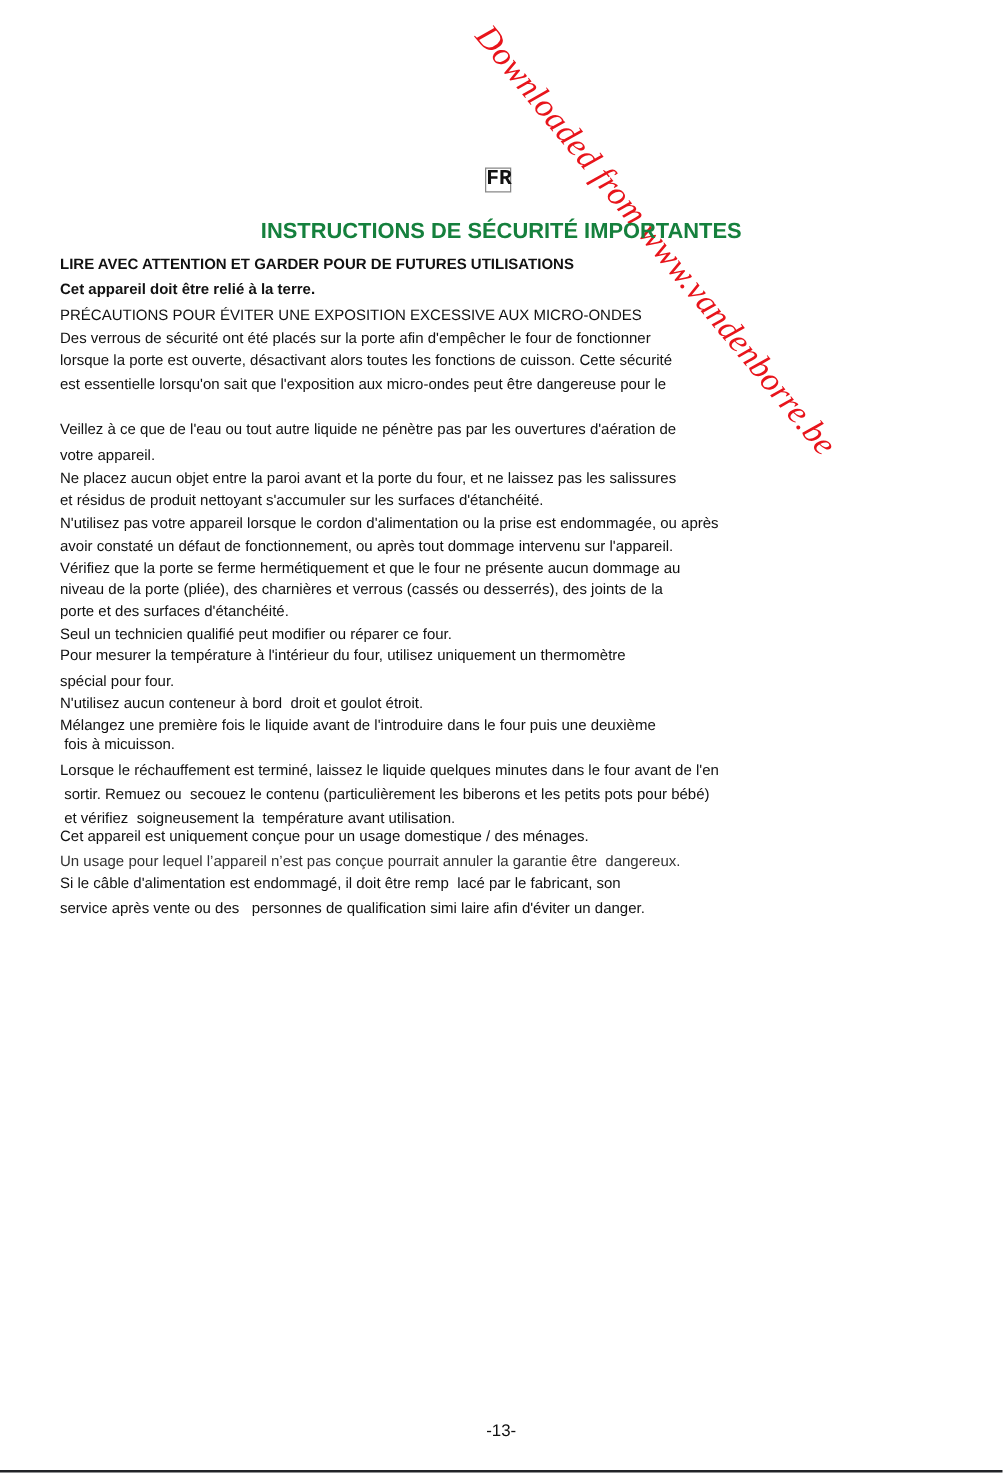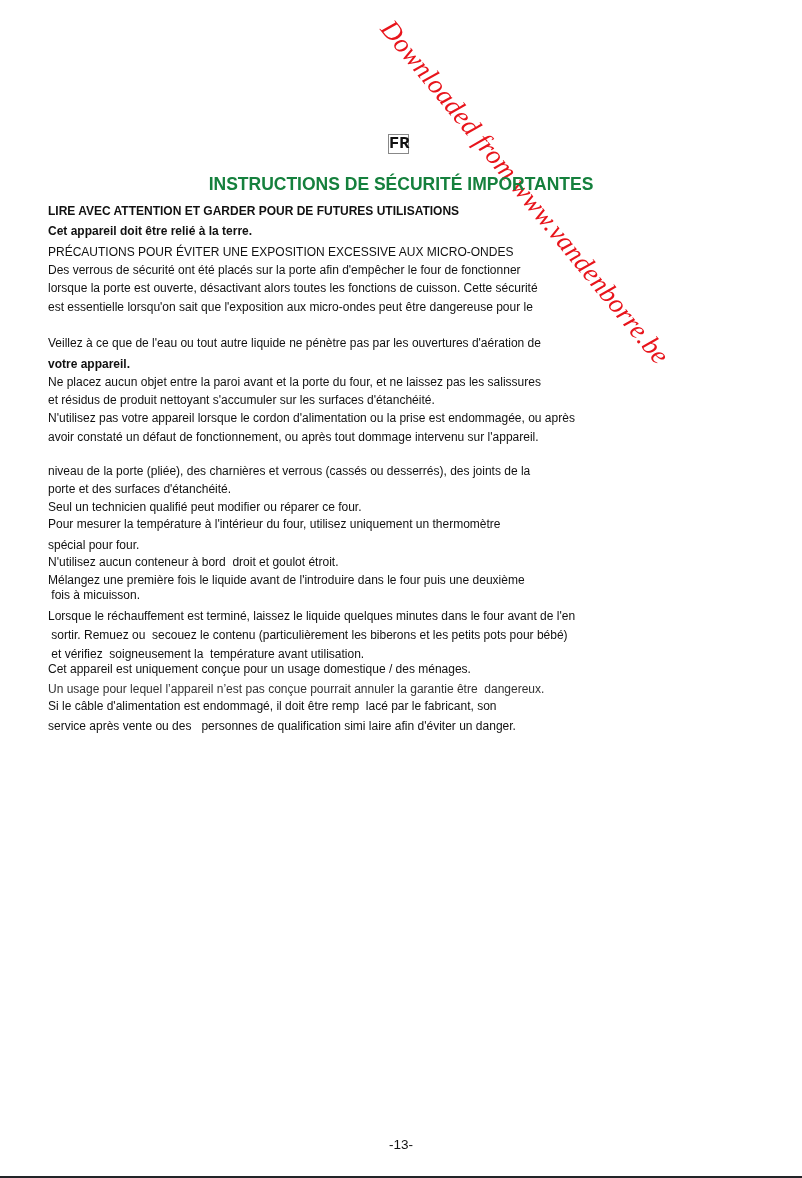--- a/index.html
+++ b/index.html
@@ -27,25 +27,26 @@
   <div class="title">INSTRUCTIONS DE SÉCURITÉ IMPORTANTES</div>
 
   <div class="ln b" style="top:203px;">LIRE AVEC ATTENTION ET GARDER POUR DE FUTURES UTILISATIONS</div>
   <div class="ln b" style="top:223px;">Cet appareil doit être relié à la terre.</div>
 
   <div class="ln" style="top:244px;">PRÉCAUTIONS POUR ÉVITER UNE EXPOSITION EXCESSIVE AUX MICRO-ONDES</div>
   <div class="ln" style="top:262px;">Des verrous de sécurité ont été placés sur la porte afin d'empêcher le four de fonctionner</div>
   <div class="ln" style="top:280px;">lorsque la porte est ouverte, désactivant alors toutes les fonctions de cuisson. Cette sécurité</div>
   <div class="ln" style="top:299px;">est essentielle lorsqu'on sait que l'exposition aux micro-ondes peut être dangereuse pour le</div>
   <div class="ln" style="top:335px;">Veillez à ce que de l'eau ou tout autre liquide ne pénètre pas par les ouvertures d'aération de</div>
-  <div class="ln" style="top:356px;font-weight:bold;">votre appareil.</div>
+  <div class="ln" style="top:356px;">votre appareil.</div>
   <div class="ln" style="top:374px;">Ne placez aucun objet entre la paroi avant et la porte du four, et ne laissez pas les salissures</div>
   <div class="ln" style="top:392px;">et résidus de produit nettoyant s'accumuler sur les surfaces d'étanchéité.</div>
   <div class="ln" style="top:410px;">N'utilisez pas votre appareil lorsque le cordon d'alimentation ou la prise est endommagée, ou après</div>
   <div class="ln" style="top:429px;">avoir constaté un défaut de fonctionnement, ou après tout dommage intervenu sur l'appareil.</div>
+  <div class="ln" style="top:446px;">Vérifiez que la porte se ferme hermétiquement et que le four ne présente aucun dommage au</div>
   <div class="ln" style="top:463px;">niveau de la porte (pliée), des charnières et verrous (cassés ou desserrés), des joints de la</div>
   <div class="ln" style="top:481px;">porte et des surfaces d'étanchéité.</div>
   <div class="ln" style="top:499px;">Seul un technicien qualifié peut modifier ou réparer ce four.</div>
   <div class="ln" style="top:516px;">Pour mesurer la température à l'intérieur du four, utilisez uniquement un thermomètre</div>
   <div class="ln" style="top:537px;">spécial pour four.</div>
   <div class="ln" style="top:554px;">N'utilisez aucun conteneur à bord  droit et goulot étroit.</div>
   <div class="ln" style="top:572px;">Mélangez une première fois le liquide avant de l'introduire dans le four puis une deuxième</div>
   <div class="ln" style="top:587px;"> fois à micuisson.</div>
   <div class="ln" style="top:608px;">Lorsque le réchauffement est terminé, laissez le liquide quelques minutes dans le four avant de l'en</div>
   <div class="ln" style="top:627px;"> sortir. Remuez ou  secouez le contenu (particulièrement les biberons et les petits pots pour bébé)</div>

